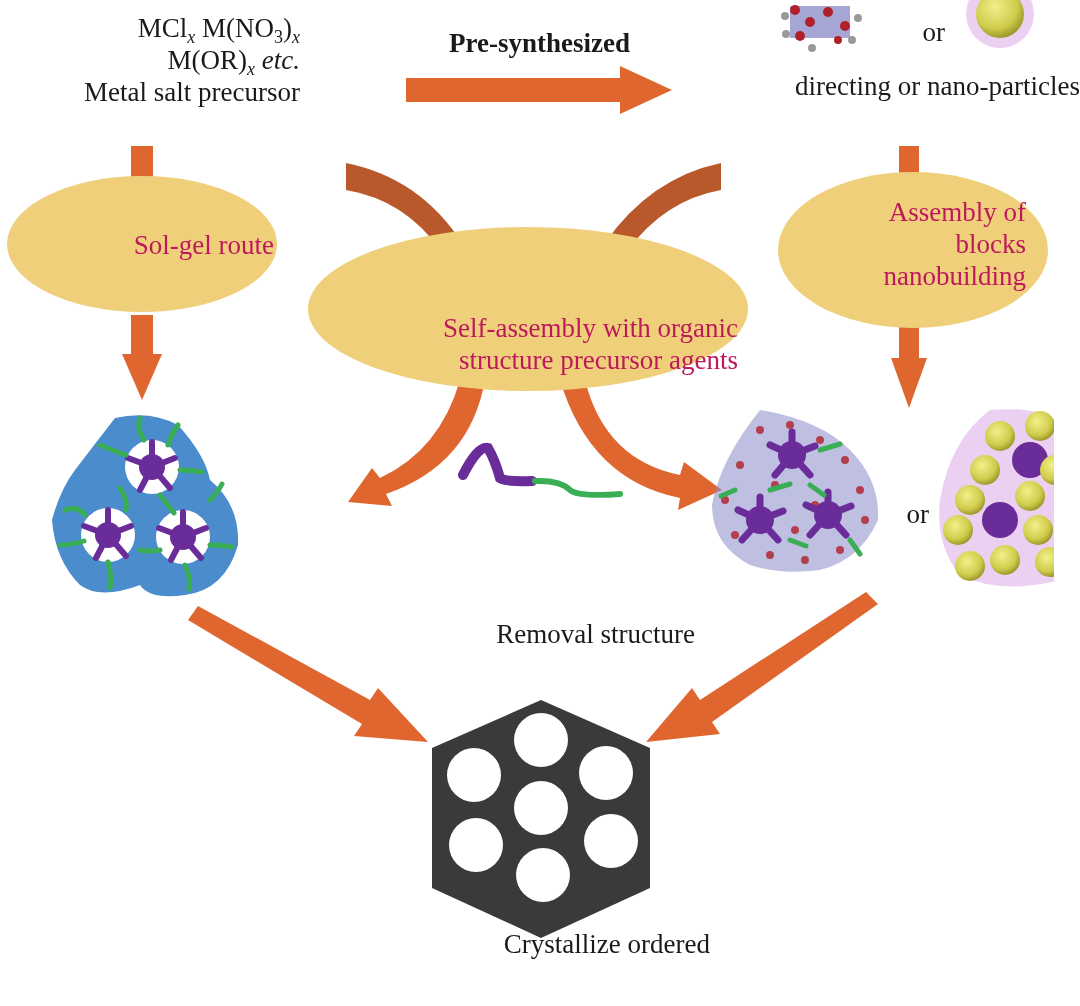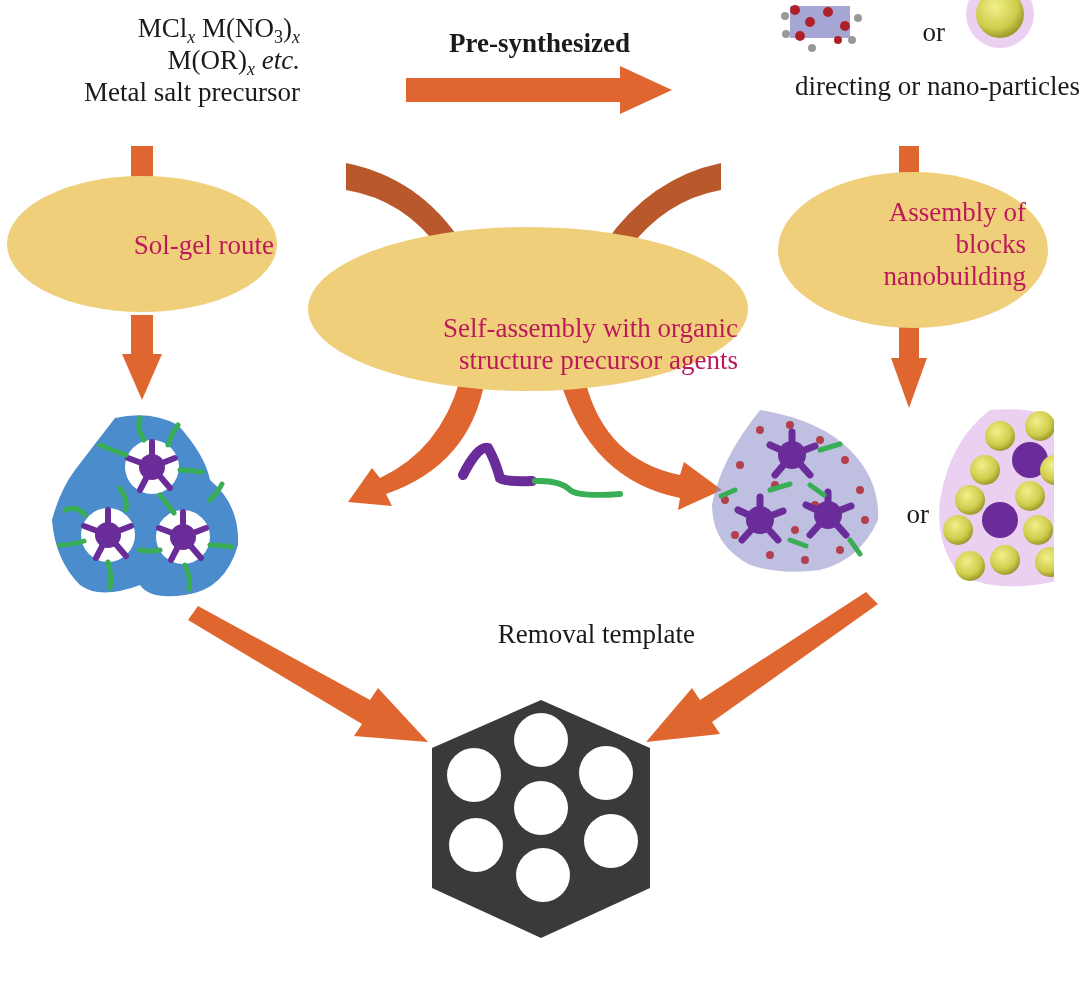--- a/index.html
+++ b/index.html
@@ -212,17 +212,18 @@
 
 <div class="lbl ell-text" style="left:800px;top:196px;width:226px;">
   <div>Assembly of</div>
   <div>blocks</div>
   <div>nanobuilding</div>
 </div>
 
 <div class="lbl" style="left:885px;top:498px;width:44px;">or</div>
 
 <div class="lbl" style="left:385px;top:618px;width:310px;">
-  <div>Removal template</div>
+  <div>Removal structure</div>
 </div>
 
 <div class="lbl" style="left:370px;top:928px;width:340px;">
+  <div>Crystallize ordered</div>
 </div>
 
 </body></html>

